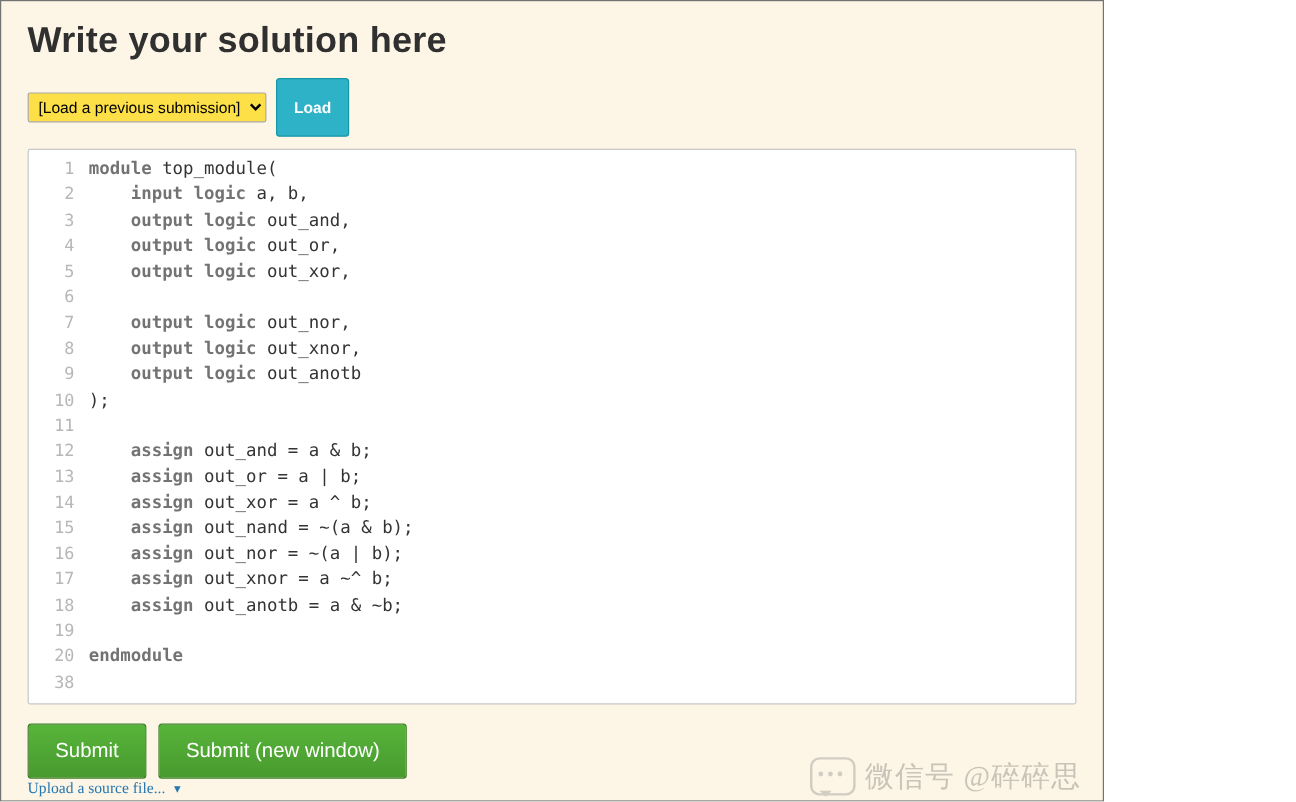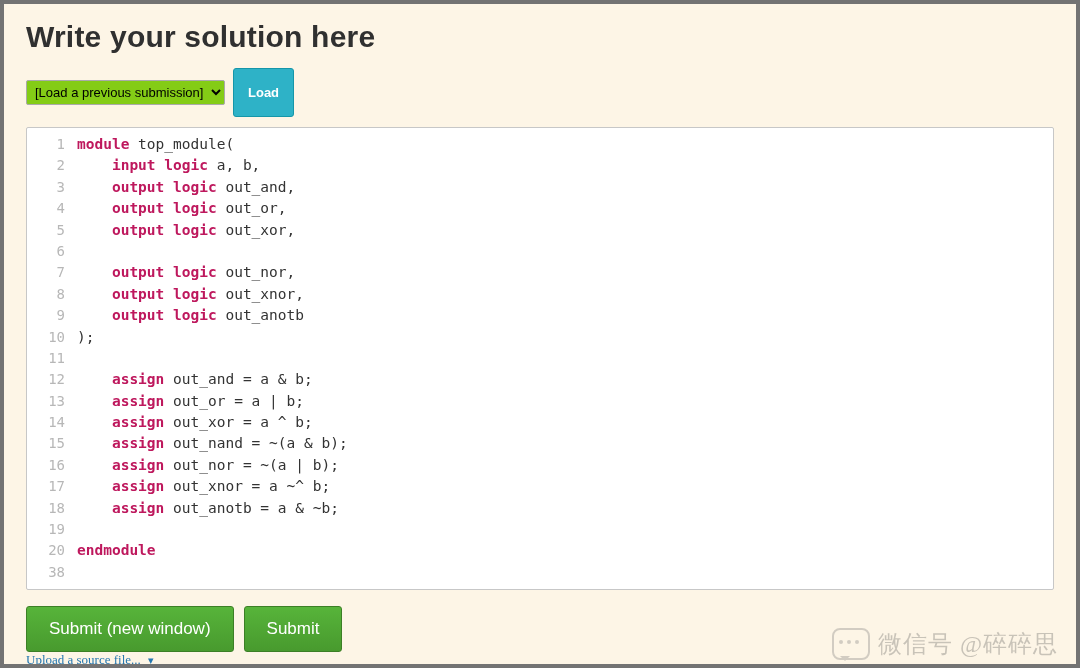--- a/index.html
+++ b/index.html
@@ -2,46 +2,46 @@
 <html><head>
 <meta charset="utf-8">
 <style>
   html, body {
     margin: 0;
     padding: 0;
     background: #fff;
     font-family: Arial, Helvetica, sans-serif;
   }
   .page {
-    width: 1080px;
+    width: 920px;
     height: 668px;
     box-sizing: border-box;
     background: #fdf5e6;
-    border: 4px solid #737373;
+    border: 1px solid #737373;
     padding: 4px 22px 12px 22px;
     position: relative;
     overflow: hidden;
   }
   h1.title {
     margin: 12px 0 14px 0;
     font-size: 30px;
     font-weight: 800;
     color: #303030;
     letter-spacing: .2px;
   }
   .toolbar {
     display: flex;
     align-items: center;
     gap: 8px;
     margin-bottom: 10px;
   }
   .prev-select {
     height: 25px;
     font-size: 13px;
-    background: #84cc16;
+    background: #fde047;
     border: 1px solid #aaa;
     border-radius: 2px;
     padding: 2px 4px;
   }
   .load-btn {
     background: #2eb2c7;
     color: #fff;
     border: 1px solid #1596a9;
     border-radius: 3px;
     padding: 16px 14px;
@@ -72,21 +72,21 @@
     padding-right: 8px;
     box-sizing: border-box;
     color: #b7b7b7;
     user-select: none;
     font-size: 14px;
   }
   .code {
     padding-left: 4px;
     color: #333;
   }
-  .k  { color: #be185d; font-weight: bold; }   
+  .k  { color: #737373; font-weight: bold; }   
   .fn { color: #333; }
   .buttons-row {
     margin-top: 16px;
     display: flex;
     gap: 10px;
   }
   .big-btn {
     background: #4ba331;
     background: linear-gradient(#57b43a, #489a2e);
     color: #fff;
@@ -168,22 +168,22 @@
       <div class="code-line"><div class="gutter">15</div><div class="code"><span class="fn">    </span><span class="k">assign</span><span class="fn"> out_nand = ~(a &amp; b);</span></div></div>
       <div class="code-line"><div class="gutter">16</div><div class="code"><span class="fn">    </span><span class="k">assign</span><span class="fn"> out_nor = ~(a | b);</span></div></div>
       <div class="code-line"><div class="gutter">17</div><div class="code"><span class="fn">    </span><span class="k">assign</span><span class="fn"> out_xnor = a ~^ b;</span></div></div>
       <div class="code-line"><div class="gutter">18</div><div class="code"><span class="fn">    </span><span class="k">assign</span><span class="fn"> out_anotb = a &amp; ~b;</span></div></div>
       <div class="code-line"><div class="gutter">19</div><div class="code"><span class="fn"></span></div></div>
       <div class="code-line"><div class="gutter">20</div><div class="code"><span class="k">endmodule</span></div></div>
       <div class="code-line"><div class="gutter">38</div><div class="code"><span class="fn"></span></div></div>
     </div>
 
   <div class="buttons-row">
+    <button class="big-btn">Submit</button>
     <button class="big-btn">Submit (new window)</button>
-    <button class="big-btn">Submit</button>
   </div>
 
   <div class="upload-row">
     <a class="upload-link">
       <span>Upload a source file...</span>
       <span class="chev">▾</span>
     </a>
   </div>
 
   <div class="watermark">

